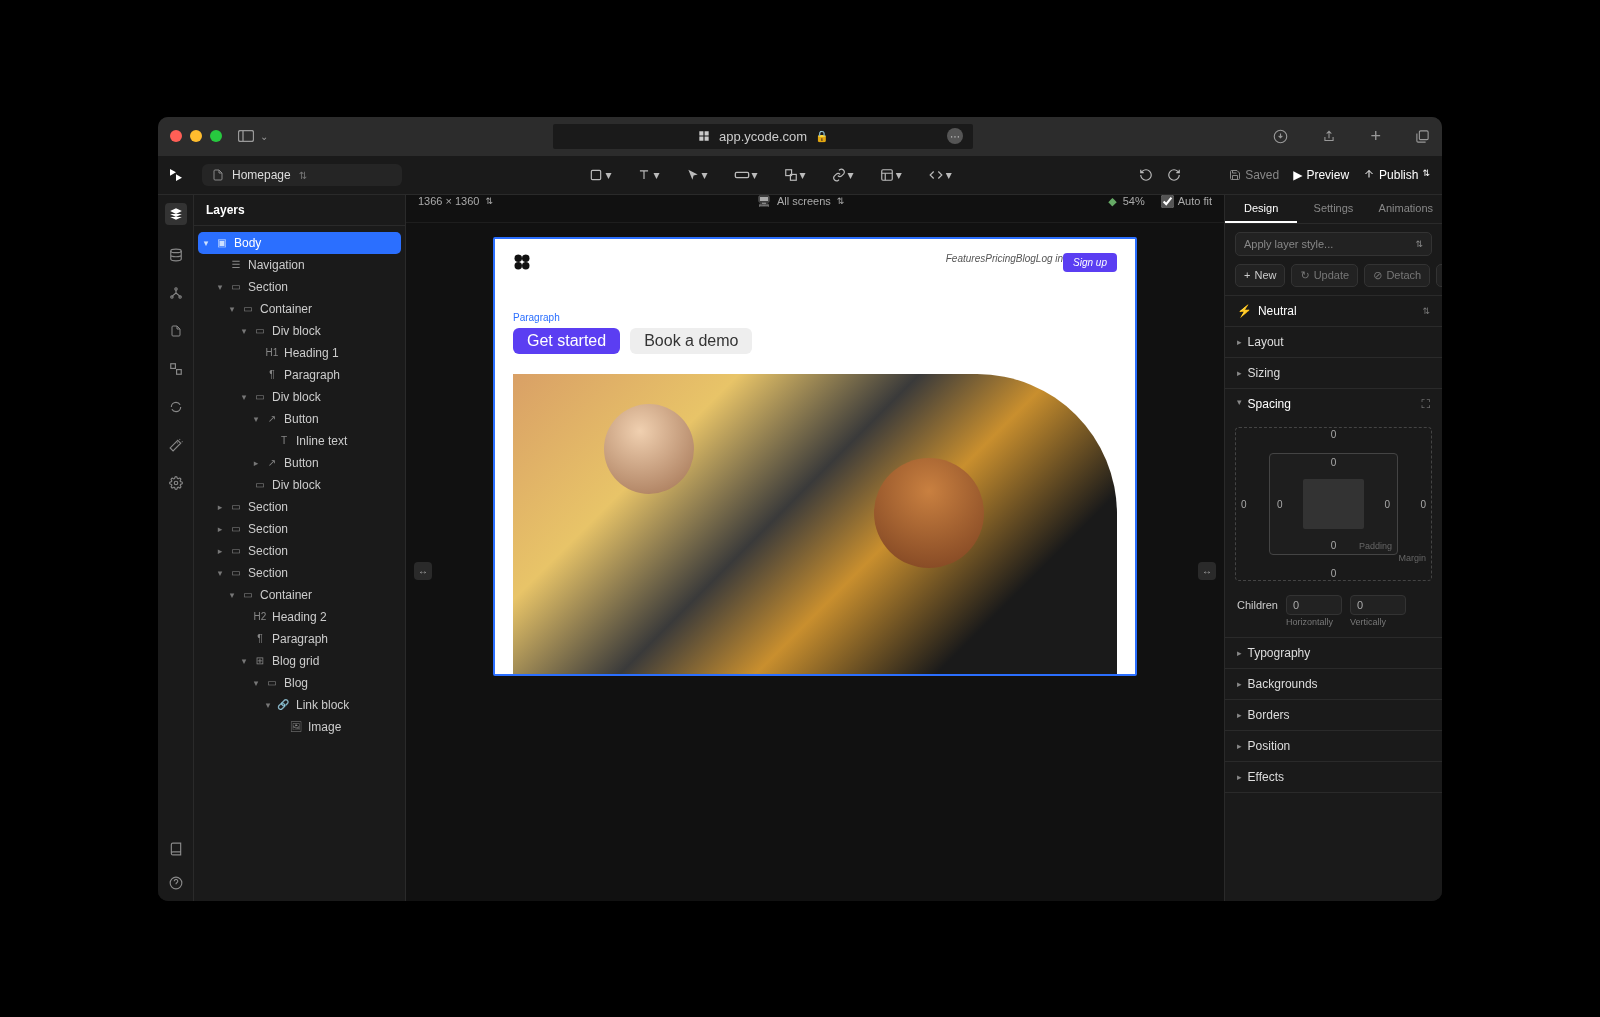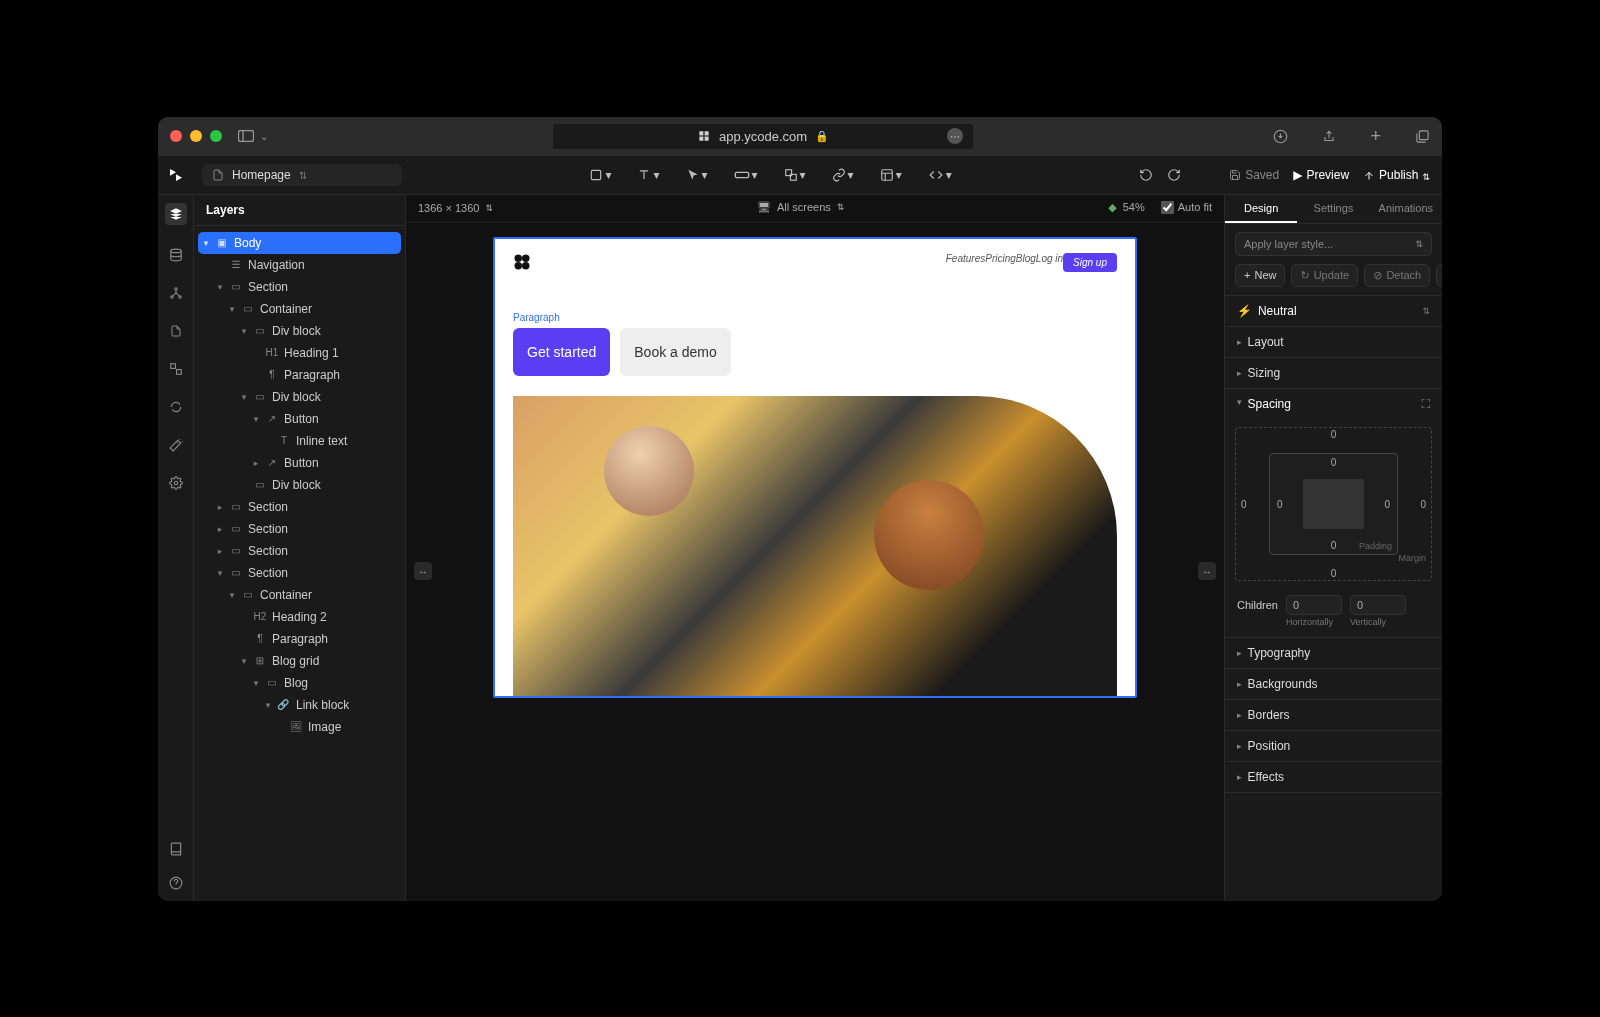--- a/index.html
+++ b/index.html
@@ -33,39 +33,39 @@
 .leftpanel .panetitle { padding: 8px 12px; font-size: 12px; font-weight: 600; color: #fff; border-bottom: 1px solid #2a2a2a; }
 .tree { flex: 1; overflow-y: auto; padding: 6px 4px; font-size: 12px; }
 .tree-row { display: flex; align-items: center; gap: 5px; padding: 4px 4px; border-radius: 5px; white-space: nowrap; cursor:pointer; }
 .tree-row.body { background: #2b6fff; color: #fff; }
 .tree-row .caret { width: 8px; font-size: 9px; color: #777; display:inline-block; text-align:center; }
 .tree-row .typeico { width: 14px; color: #888; font-size: 10px; text-align:center; }
 .tree-row.body .typeico, .tree-row.body .caret { color:#cde0ff; }
 .ind1 { padding-left: 18px; } .ind2 { padding-left: 30px; } .ind3 { padding-left: 42px; }
 .ind4 { padding-left: 54px; } .ind5 { padding-left: 66px; } .ind6 { padding-left: 78px; }
 .canvas { flex: 1; background: #111; display: flex; flex-direction: column; min-width: 0; }
-.canvas-top { height: 28px; display: flex; align-items: flex-end; justify-content: space-between; padding: 8px 12px; color: #aaa; font-size: 11px; border-bottom:1px solid #1e1e1e; }
+.canvas-top { height: 28px; display: flex; align-items: flex-start; justify-content: space-between; padding: 0 12px; color: #aaa; font-size: 11px; border-bottom:1px solid #1e1e1e; }
 .canvas-top .left,.canvas-top .right{display:flex;align-items:center;gap:6px;}
 .canvas-top .center{display:flex;align-items:center;gap:6px;}
 .canvas-body { flex: 1; display: flex; align-items: flex-start; justify-content: center; padding-top: 14px; overflow: hidden; position:relative; }
 .handle { width:18px; height:18px; border-radius:4px; background:#2a2a2a; color:#aaa; display:flex; align-items:center; justify-content:center; font-size:10px; position:absolute; top:50%; }
 .handle.left{left:8px;} .handle.right{right:8px;}
 .page { width: 644px; background: #fff; border: 2px solid #2b6fff; border-radius: 2px; position: relative; overflow: hidden; }
 .page .nav { display: flex; align-items: center; justify-content: space-between; padding: 14px 18px; }
 .page .navlogo { width: 18px; height: 18px; }
 .page .navlinks { display: flex; align-items: flex-start; font-size: 10px; color: #555; font-style: italic; }
 .page .signup { background: #5b3ef2; color: #fff; padding: 4px 10px; border-radius: 4px; font-size: 10px; }
 .page .hero { padding: 26px 18px 20px; }
 .page h1 { font-size: 42px; font-weight: 700; line-height: 1.05; letter-spacing: -1px; color: #111; }
 .sel-wrap { margin-top: 14px; position:relative; }
 .sel-label { position:absolute; top:-14px; left:0; font-size:10px; color:#2b6fff; }
 .sel-box { border: 1px solid #2b6fff; padding: 4px; max-width: 364px; }
 .page p { font-size: 15px; color: #7a7a7a; line-height: 1.35; }
 .page .ctas { display: flex; gap: 10px; margin-top: 16px; }
-.page .btn { padding: 16px 14px; border-radius: 6px; font-size: 14px; font-weight:500; }
+.page .btn { padding: 4px 14px; border-radius: 6px; font-size: 16px; font-weight:500; }
 .page .btn.p { background: #5b3ef2; color: #fff; } .page .btn.s { background: #eee; color: #333; }
 .page .heroimg { height: 300px; background: linear-gradient(135deg,#d9a066 0%,#e8c468 25%,#3a3a3a 45%,#c98f2e 60%,#1a1a1a 80%); border-top-right-radius: 140px; margin: 0 18px; position:relative; overflow:hidden; }
 .heroimg::before{content:"";position:absolute;left:15%;top:10%;width:90px;height:90px;border-radius:50%;background:radial-gradient(circle at 40% 30%,#f0d0b0,#a07050);}
 .heroimg::after{content:"";position:absolute;right:22%;top:28%;width:110px;height:110px;border-radius:50%;background:radial-gradient(circle at 50% 30%,#c98040,#7a4020);}
 .rightpanel { width: 218px; background: #1a1a1a; border-left: 1px solid #2a2a2a; color: #ccc; font-size: 12px; display: flex; flex-direction: column; overflow-y:auto; }
 .rtabs { display: flex; border-bottom: 1px solid #2a2a2a; }
 .rtab { flex: 1; padding: 7px 0; text-align: center; font-size: 11px; color: #888; cursor:pointer; }
 .rtab.active { color: #fff; border-bottom: 2px solid #fff; }
 .rsect { border-bottom: 1px solid #2a2a2a; }
 .rrow { padding: 8px 12px; display:flex; align-items:center; gap:6px; }
@@ -200,21 +200,21 @@
             </svg>
           </span>
         <span style="width:20px;"></span>
         <span class="saved">
             <svg width="12" height="12" viewBox="0 0 24 24" fill="none" stroke="#888" stroke-width="2">
               <path d="M17 21v-8H7v8M7 3v5h8M5 3h11l5 5v11a2 2 0 01-2 2H5a2 2 0 01-2-2V5a2 2 0 012-2z"></path>
             </svg>
             <span>Saved</span>
           </span>
         <span style="display:flex;gap:4px;align-items:center;color:#fff;">▶ <span>Preview</span></span>
-        <span style="display:flex;gap:4px;align-items:flex-end;color:#fff;">
+        <span style="display:flex;gap:4px;align-items:flex-start;color:#fff;">
             <svg width="12" height="12" viewBox="0 0 24 24" fill="none" stroke="currentColor" stroke-width="2">
               <path d="M12 19V5M5 12l7-7 7 7"></path>
             </svg>
             <span>Publish</span> 
             <span style="font-size:9px;">⇅</span>
           </span>
       </div>
     </div>
 
     <div class="body-area">

